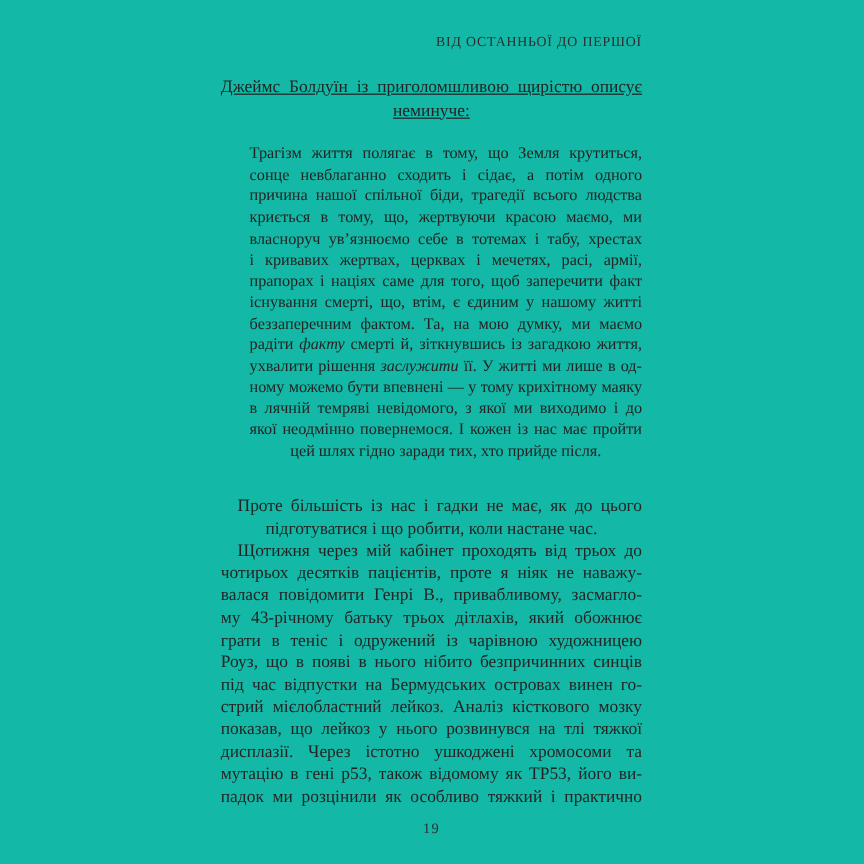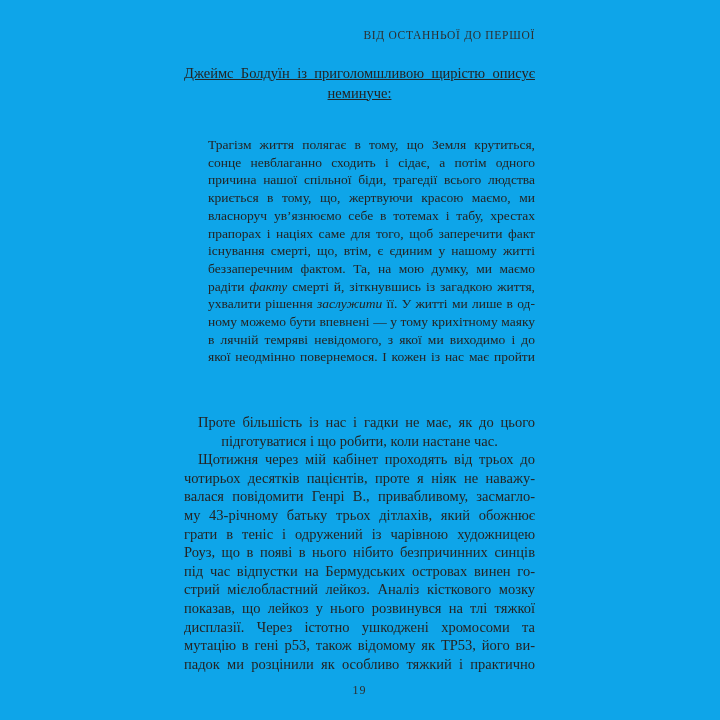--- a/index.html
+++ b/index.html
@@ -1,20 +1,20 @@
 <!DOCTYPE html>
 <html><head>
 <meta charset="utf-8">
 <style>
   html, body { margin: 0; padding: 0; }
   .page {
     position: relative;
     width: 720px;
     height: 720px;
-    background: #0ea5e9;
+    background: #14b8a6;
     font-family: "Liberation Serif", serif;
     color: #242424;
     overflow: hidden;
   }
   .running-header {
     position: absolute;
     top: 29px;
     left: 184px;
     width: 351px;
     text-align: right;
@@ -32,21 +32,20 @@
     line-height: 19.5px;
     text-decoration: underline;
   }
   .blockquote {
     position: absolute;
     top: 119px;
     left: 208px;
     width: 327px;
     font-size: 13.5px;
     line-height: 17.7px;
-    margin-top: 17px;
   }
   .bodytext {
     position: absolute;
     top: 413px;
     left: 184px;
     width: 351px;
     font-size: 14.5px;
     line-height: 18.6px;
   }
   .ln { text-align: center; }
@@ -75,28 +74,30 @@
     <div class="ln j">Джеймс Болдуїн із приголомшливою щирістю описує</div>
     <div class="ln">неминуче:</div>
   </div>
 
   <div class="blockquote">
     <div class="ln j">Трагізм життя полягає в тому, що Земля крутиться,</div>
     <div class="ln j">сонце невблаганно сходить і сідає, а потім одного</div>
     <div class="ln j">причина нашої спільної біди, трагедії всього людства</div>
     <div class="ln j">криється в тому, що, жертвуючи красою маємо, ми</div>
     <div class="ln j">власноруч ув’язнюємо себе в тотемах і табу, хрестах</div>
+    <div class="ln j">і кривавих жертвах, церквах і мечетях, расі, армії,</div>
     <div class="ln j">прапорах і націях саме для того, щоб заперечити факт</div>
     <div class="ln j">існування смерті, що, втім, є єдиним у нашому житті</div>
     <div class="ln j">беззаперечним фактом. Та, на мою думку, ми маємо</div>
     <div class="ln j">радіти <em>факту</em> смерті й, зіткнувшись із загадкою життя,</div>
     <div class="ln j">ухвалити рішення <em>заслужити</em> її. У житті ми лише в од-</div>
     <div class="ln j">ному можемо бути впевнені — у тому крихітному маяку</div>
     <div class="ln j">в лячній темряві невідомого, з якої ми виходимо і до</div>
     <div class="ln j">якої неодмінно повернемося. І кожен із нас має пройти</div>
+    <div class="ln">цей шлях гідно заради тих, хто прийде після.</div>
   </div>
 
   <div class="bodytext">
     <div class="ln j ind">Проте більшість із нас і гадки не має, як до цього</div>
     <div class="ln">підготуватися і що робити, коли настане час.</div>
     <div class="ln j ind">Щотижня через мій кабінет проходять від трьох до</div>
     <div class="ln j">чотирьох десятків пацієнтів, проте я ніяк не наважу-</div>
     <div class="ln j">валася повідомити Генрі В., привабливому, засмагло-</div>
     <div class="ln j">му 43-річному батьку трьох дітлахів, який обожнює</div>
     <div class="ln j">грати в теніс і одружений із чарівною художницею</div>

